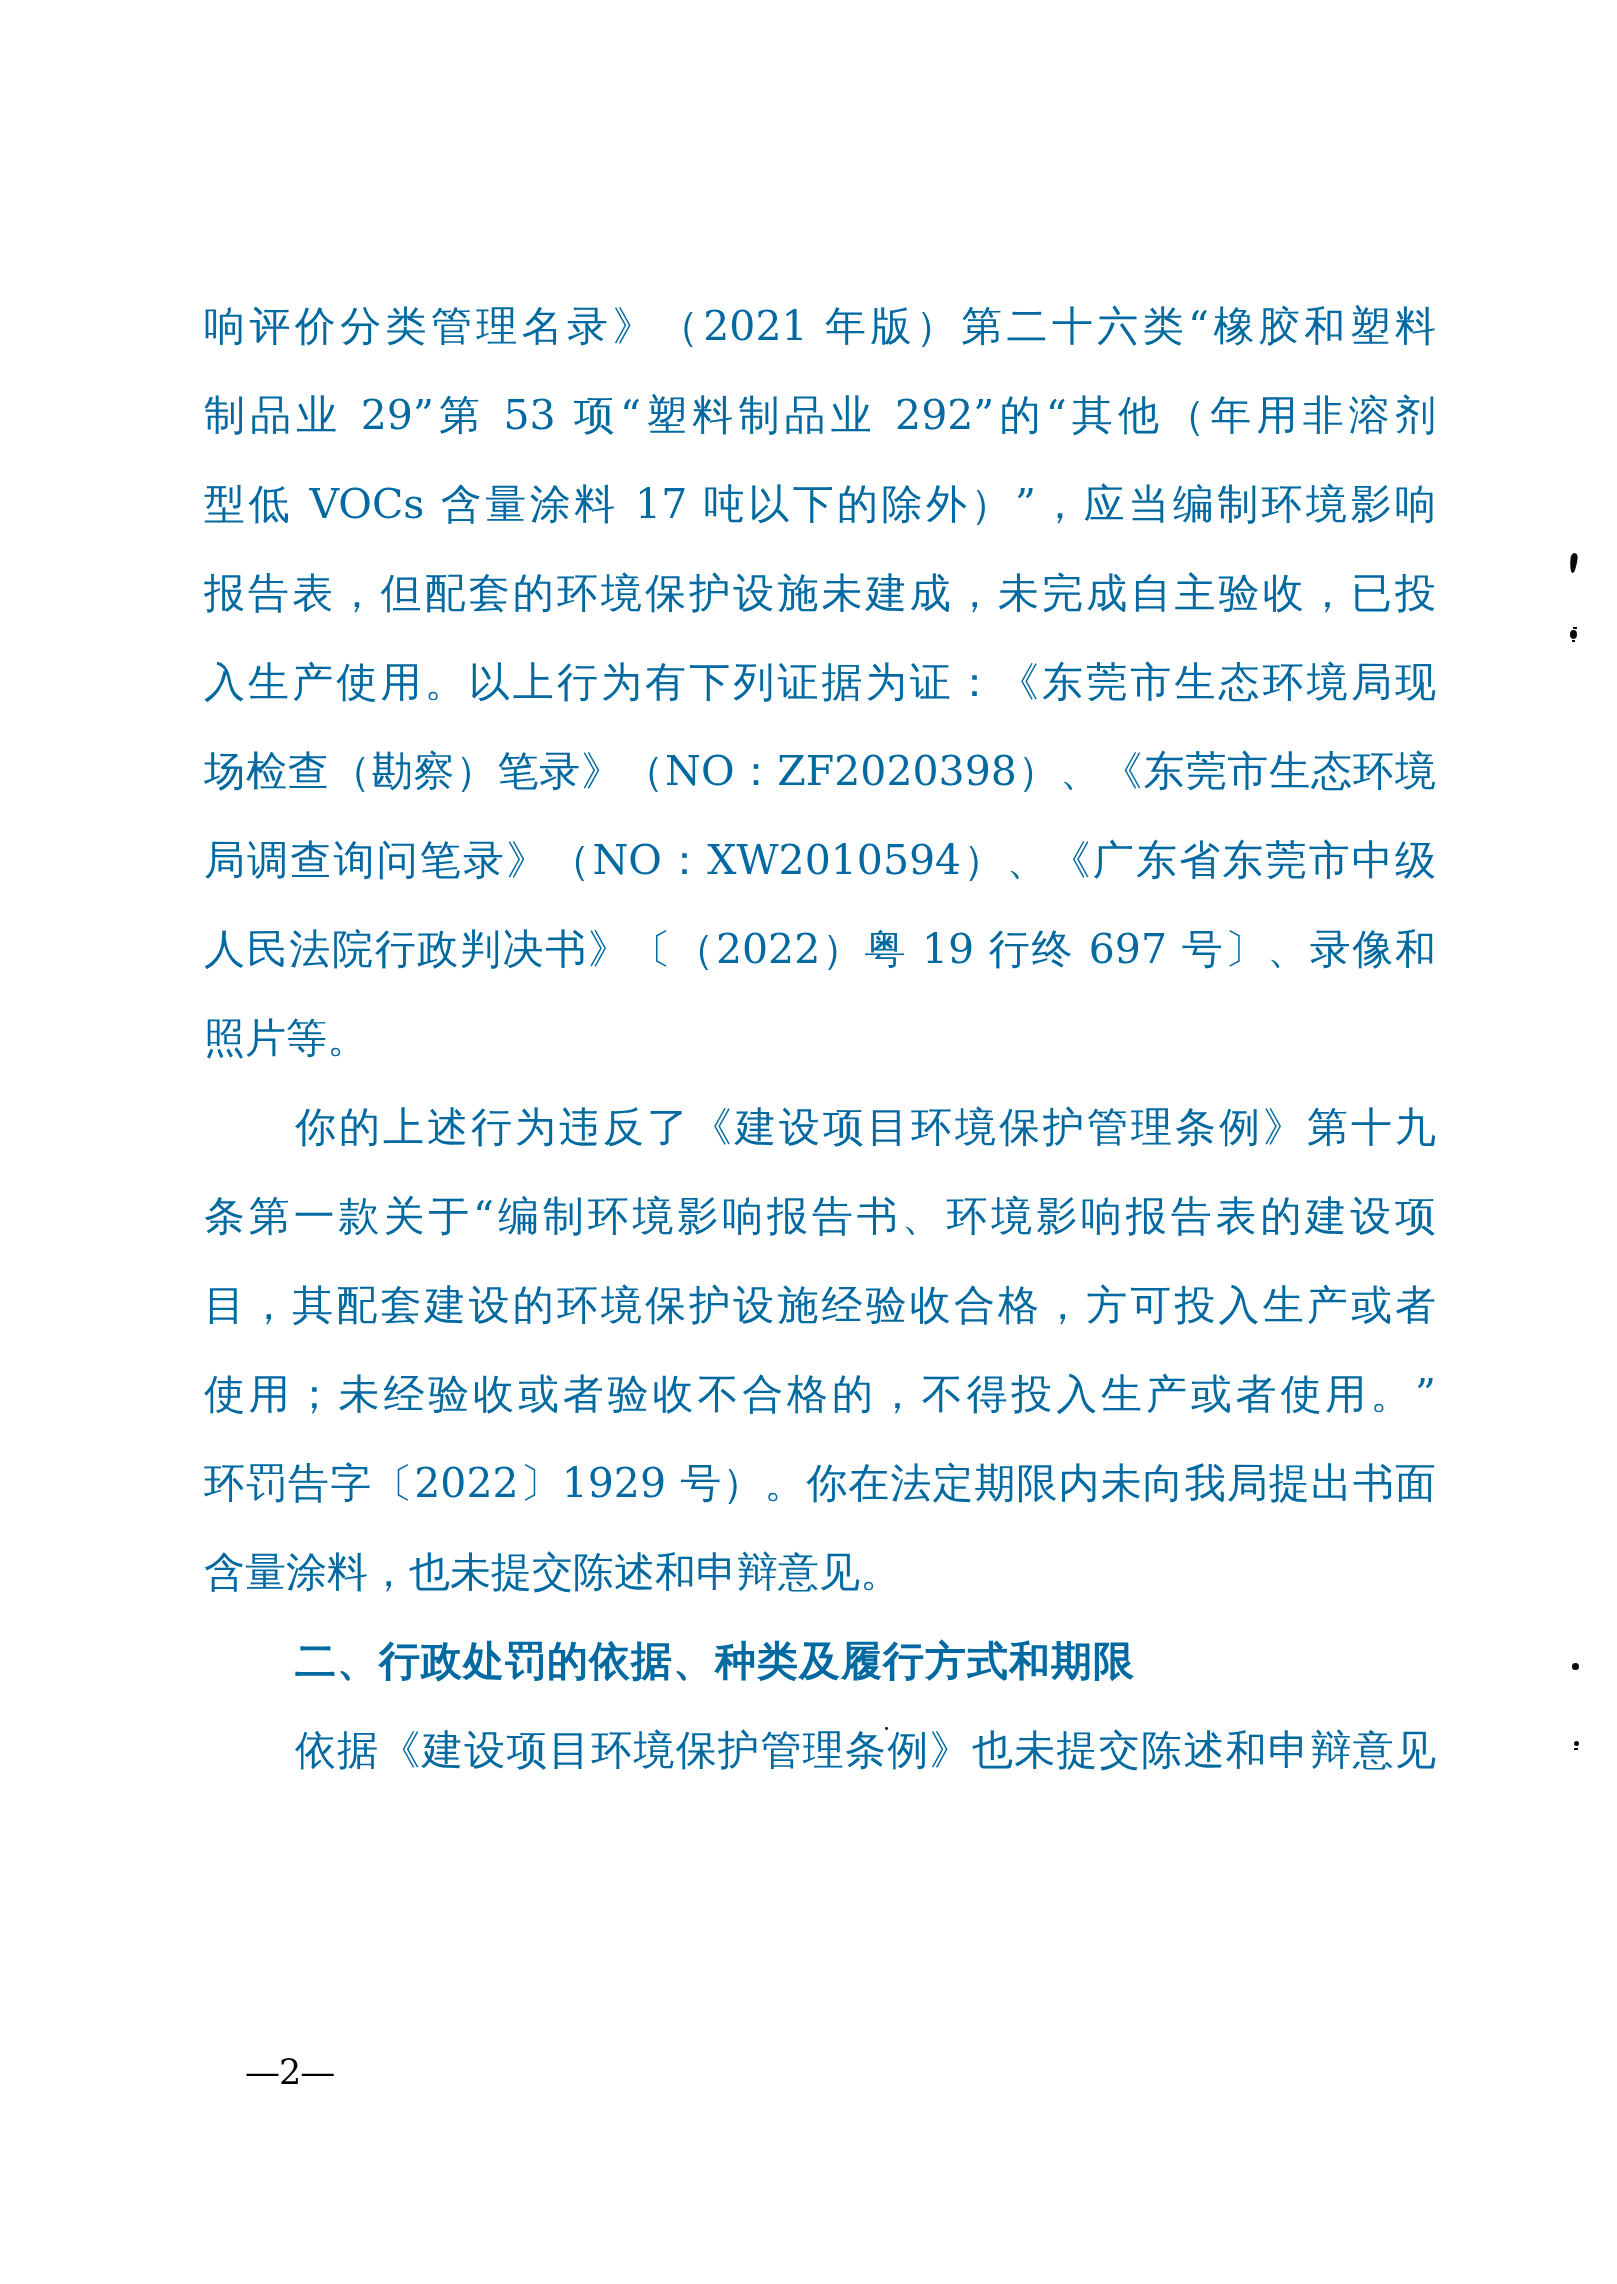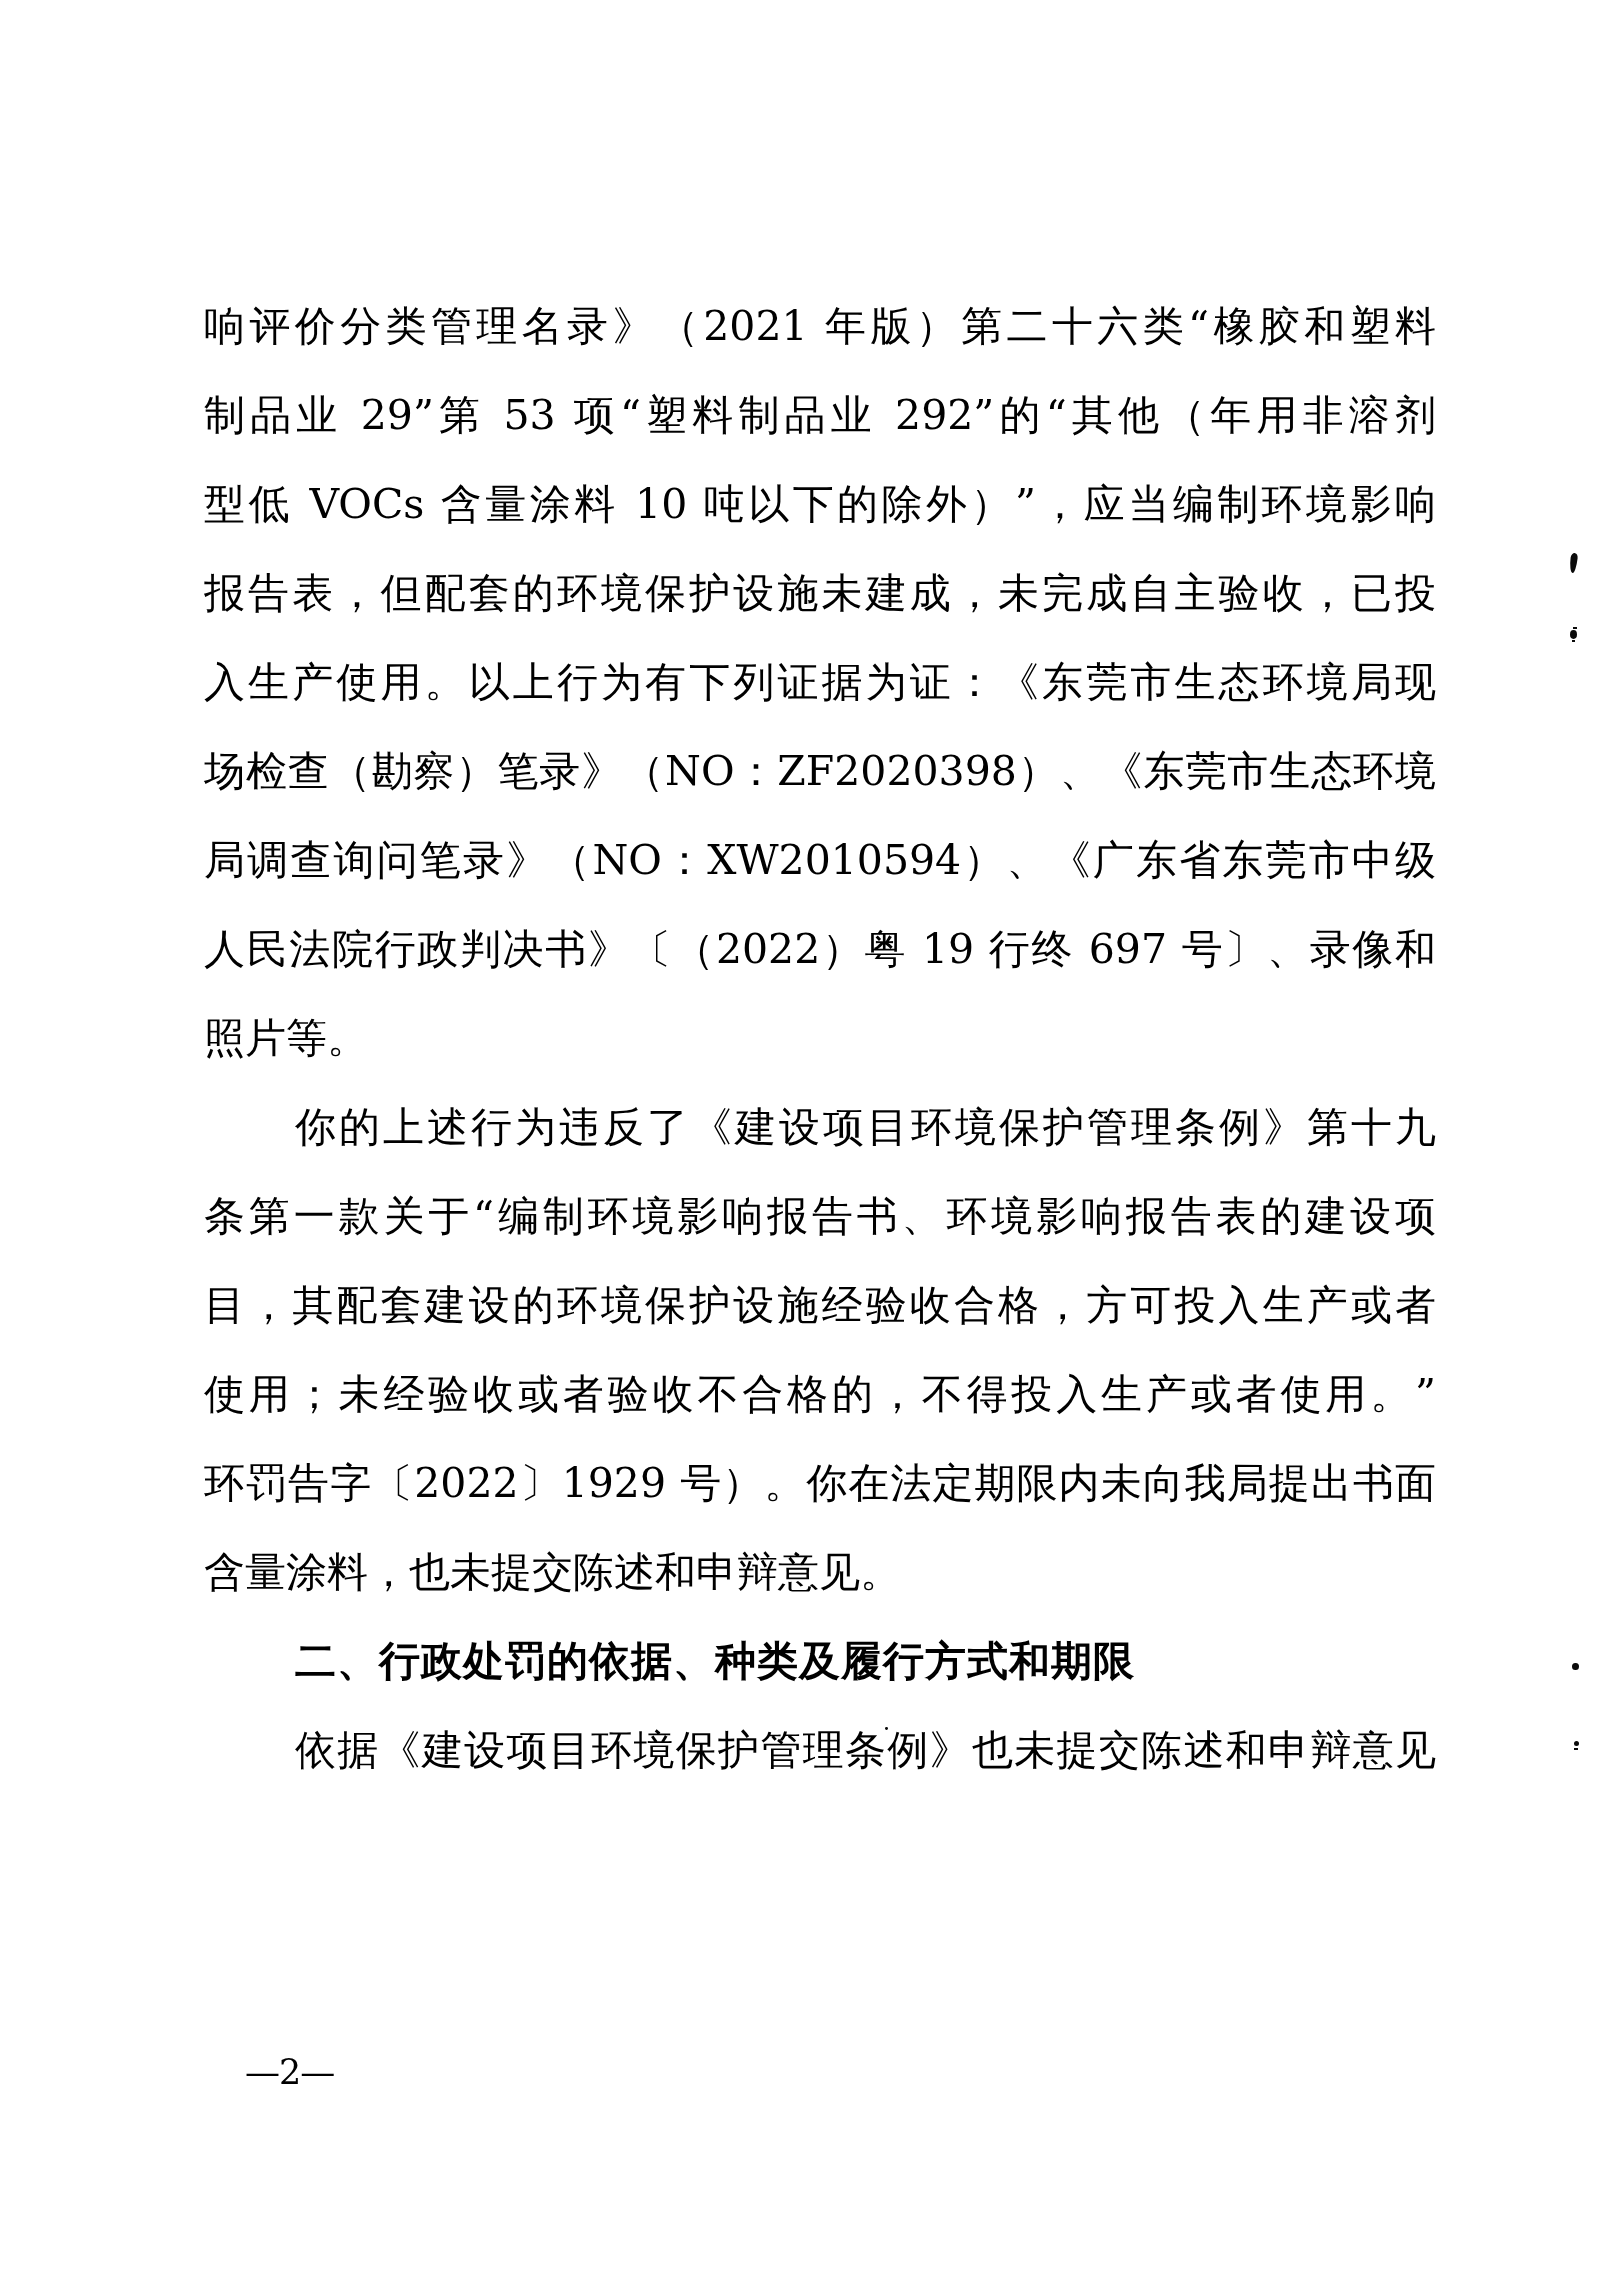--- a/index.html
+++ b/index.html
@@ -17,21 +17,21 @@
     color: #000000;
   }
   .text-block {
     position: absolute;
     left: 204px;
     top: 282px;
     width: 1232px;
     font-size: 41px;
     line-height: 89px;
     font-family: "DejaVu Serif", "Liberation Serif", serif;
-    color: #000000;
+    color: #0369a1;
     text-align: left;
   }
   .line {
     min-height: 89px;
     white-space: normal;
   }
   .line.j {
     text-align: justify;
     text-align-last: justify;
   }
@@ -70,21 +70,21 @@
   .ink.a5 { left: 885px; top: 1727px; width: 2.9px; height: 2.9px; border-radius: 50%; }
 </style>
 </head>
 <body>
 
 <div class="page">
 
   <div class="text-block" id="text-block">
       <div class="line j">响评价分类管理名录》（2021 年版）第二十六类“橡胶和塑料</div>
       <div class="line j">制品业 29”第 53 项“塑料制品业 292”的“其他（年用非溶剂</div>
-      <div class="line j">型低 VOCs 含量涂料 10 吨以下的除外）”，应当编制环境影响</div>
+      <div class="line j">型低 VOCs 含量涂料 17 吨以下的除外）”，应当编制环境影响</div>
       <div class="line j">报告表，但配套的环境保护设施未建成，未完成自主验收，已投</div>
       <div class="line j">入生产使用。以上行为有下列证据为证：《东莞市生态环境局现</div>
       <div class="line j">场检查（勘察）笔录》（NO：ZF2020398）、《东莞市生态环境</div>
       <div class="line j">局调查询问笔录》（NO：XW2010594）、《广东省东莞市中级</div>
       <div class="line j">人民法院行政判决书》〔（2022）粤 19 行终 697 号〕、录像和</div>
       <div class="line">照片等。</div>
       <div class="line j indent">你的上述行为违反了《建设项目环境保护管理条例》第十九</div>
       <div class="line j">条第一款关于“编制环境影响报告书、环境影响报告表的建设项</div>
       <div class="line j">目，其配套建设的环境保护设施经验收合格，方可投入生产或者</div>
       <div class="line j">使用；未经验收或者验收不合格的，不得投入生产或者使用。”</div>

